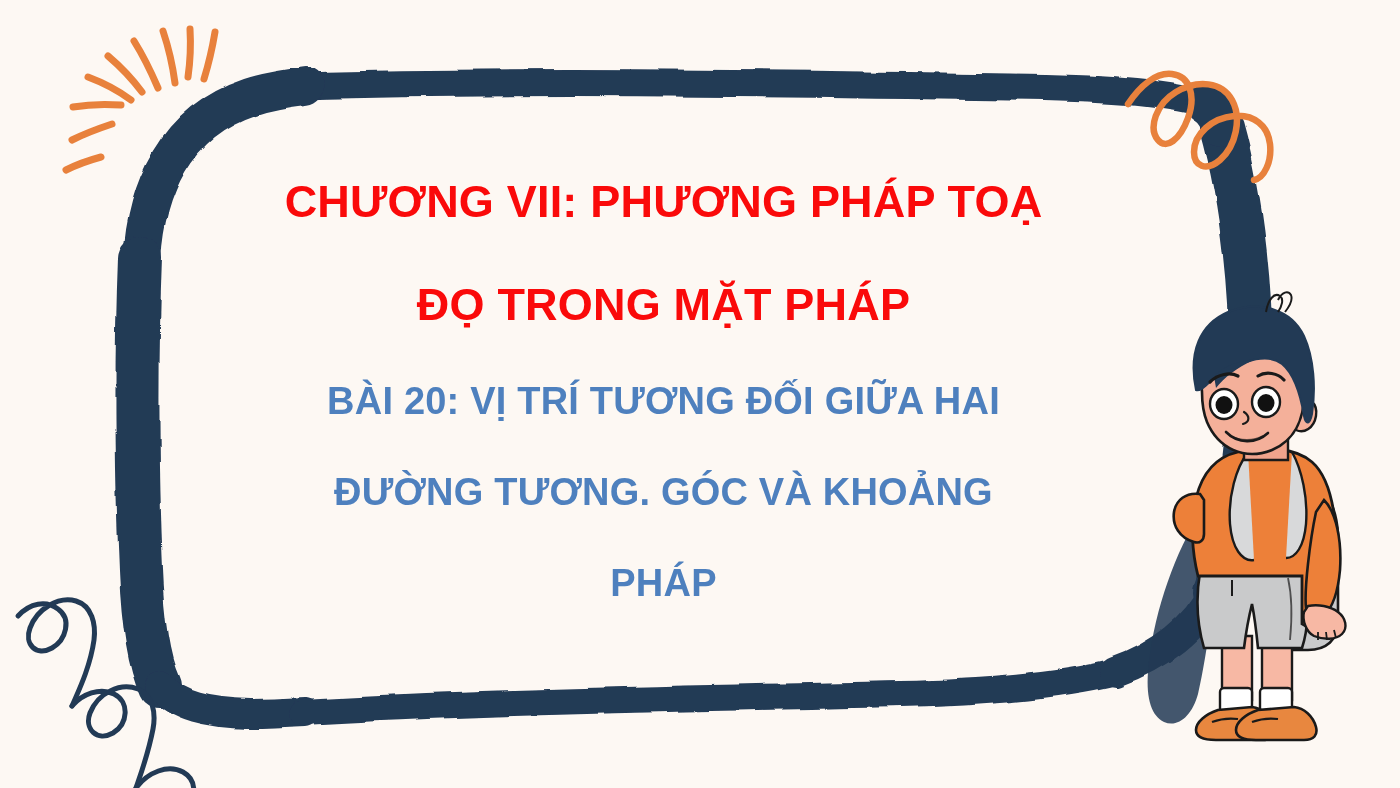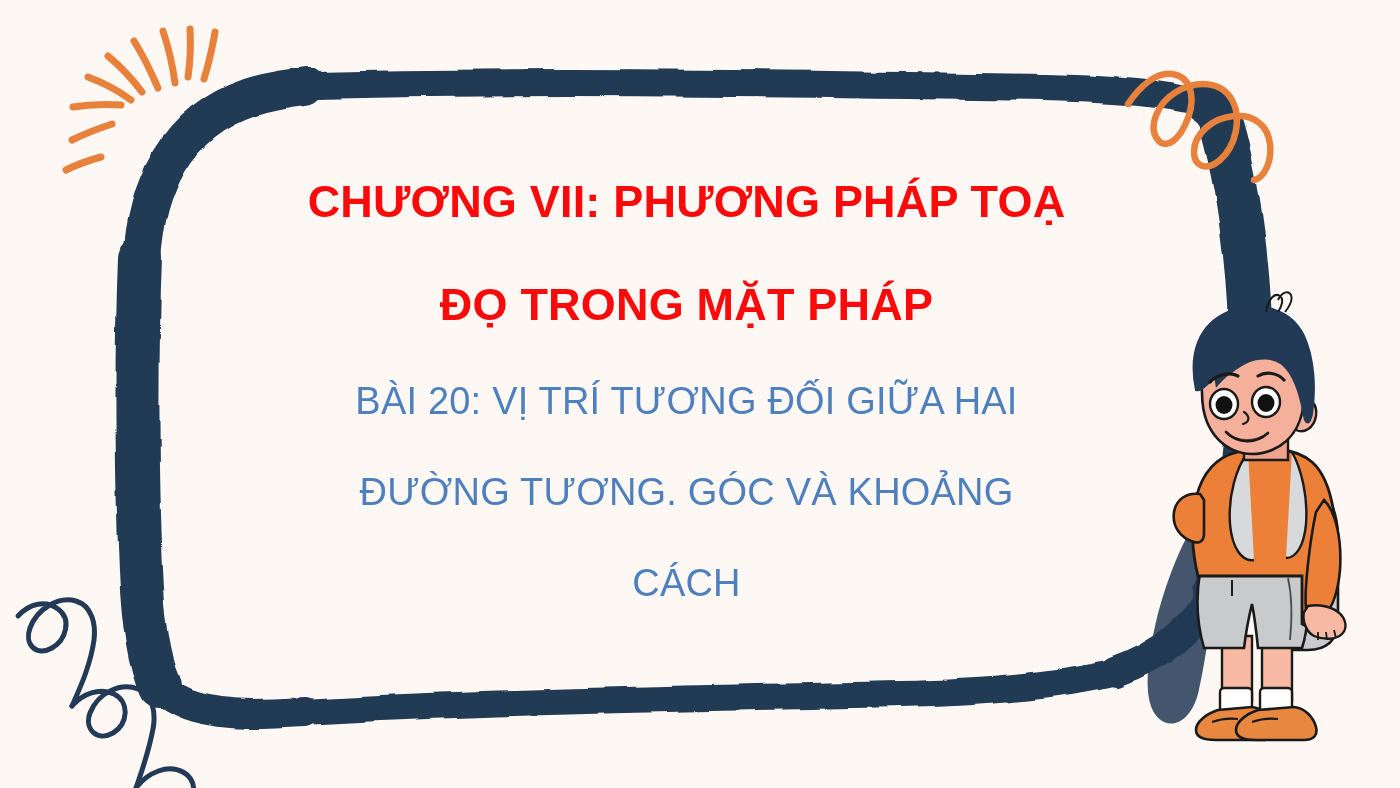--- a/index.html
+++ b/index.html
@@ -22,38 +22,38 @@
   .layer {
     position: absolute;
     left: 0;
     top: 0;
     width: 1400px;
     height: 788px;
   }
   
   #text-block {
     position: absolute;
-    left: 194px;
+    left: 171px;
     top: 150px;
     width: 985px;
     text-align: center;
     z-index: 6;
   }
   .title-line {
     font-family: "Liberation Sans", sans-serif;
     font-weight: bold;
     font-size: 45px;
     line-height: 103px;
     letter-spacing: 0.2px;
     color: #FA0A0A;
     white-space: nowrap;
   }
   .subtitle-line {
     font-family: "Liberation Sans", sans-serif;
-    font-weight: normal;
+    font-weight: bold;
     font-size: 38px;
     line-height: 91px;
     letter-spacing: 0.2px;
     color: #4E80BE;
     white-space: nowrap;
   }
   #frame-svg { z-index: 2; }
   #doodle-svg { z-index: 3; }
   #boy-svg { z-index: 5; }
   #squiggle-svg { z-index: 7; }
@@ -113,21 +113,21 @@
                C 153 695, 156 713, 153 729 C 148 755, 140 776, 136 788"></path>
       <path d="M 136 788 C 148 772, 168 764, 183 772 C 199 781, 196 803, 181 811"></path>
     </g>
   </svg>
 
   <div id="text-block">
     <div class="title-line">CHƯƠNG VII: PHƯƠNG PHÁP TOẠ</div>
     <div class="title-line">ĐỌ TRONG MẶT PHÁP</div>
     <div class="subtitle-line">BÀI 20: VỊ TRÍ TƯƠNG ĐỐI GIỮA HAI</div>
     <div class="subtitle-line">ĐƯỜNG TƯƠNG. GÓC VÀ KHOẢNG</div>
-    <div class="subtitle-line">CÁCH</div>
+    <div class="subtitle-line">PHÁP</div>
   </div>
 
   <svg class="layer" id="boy-svg" viewBox="0 0 1400 788">
     <g>
       <path d="M 1196 520 C 1172 560, 1152 620, 1148 672 C 1146 700, 1152 716, 1164 722
                C 1178 728, 1192 716, 1198 694 C 1208 652, 1216 580, 1222 536 Z" fill="#223A55" opacity="0.85"></path>
     </g>
 
     <g>
       <path d="M 1290 472 C 1320 476, 1336 500, 1338 534 L 1338 622

